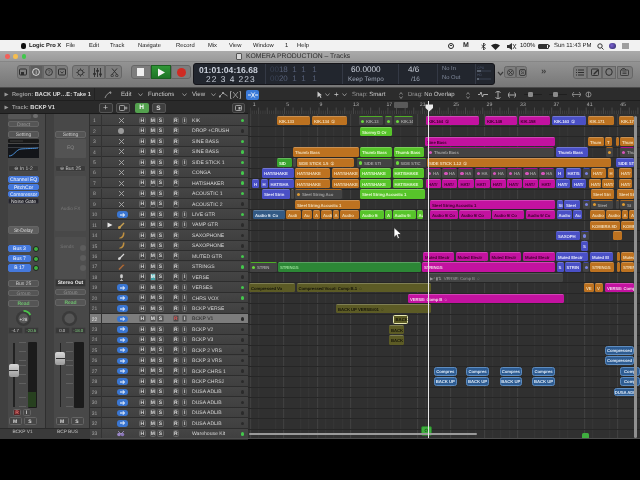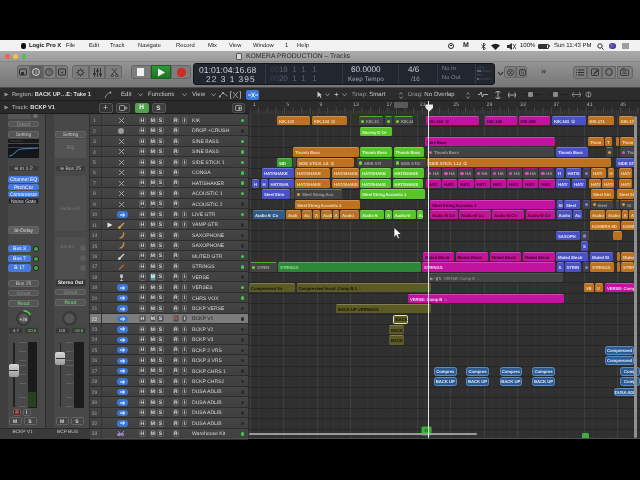--- a/index.html
+++ b/index.html
@@ -124,22 +124,22 @@
     <svg style="position:absolute;left:157px;top:67.8px;" width="9" height="9" viewBox="0 0 9 9">
       <path d="M1 0.5l7 4-7 4z" fill="#f2f2f2"></path>
     </svg>
     <div style="position:absolute;left:176.6px;top:67.6px;width:9px;height:9px;background:#cf2b23;border-radius:50%;"></div>
     <div style="position:absolute;left:193px;top:62.6px;width:301.5px;height:22.6px;background:#22262e;border-radius:3px;border:0.7px solid #15151a;"></div>
     <div style="position:absolute;left:265px;top:64px;width:0.7px;height:19.8px;background:#343945;"></div>
     <div style="position:absolute;left:342px;top:64px;width:0.7px;height:19.8px;background:#343945;"></div>
     <div style="position:absolute;left:398px;top:64px;width:0.7px;height:19.8px;background:#343945;"></div>
     <div style="position:absolute;left:437px;top:64px;width:0.7px;height:19.8px;background:#343945;"></div>
     <div style="position:absolute;left:474.5px;top:64px;width:0.7px;height:19.8px;background:#343945;"></div>
-    <div class="lcdtxt" style="left:199px;top:64.5px;font-size:8.6px;">01:01:04:16.68</div>
-    <div class="lcdtxt" style="left:206px;top:73.8px;font-size:8.4px;letter-spacing:1px;">22 3 1 395</div>
+    <div class="lcdtxt" style="left:199px;top:64.5px;font-size:8.6px;font-weight:bold;">01:01:04:16.68</div>
+    <div class="lcdtxt" style="left:206px;top:73.8px;font-size:8.4px;letter-spacing:1px;">22 3 4 223</div>
     <div class="lcdtxt" style="left:270px;top:65px;font-size:8px;color:#3a4356;">00<span style="color:#566078;">18&nbsp; 1&nbsp; 1&nbsp; &nbsp;1</span></div>
     <div class="lcdtxt" style="left:270px;top:74.2px;font-size:8px;color:#3a4356;">00<span style="color:#566078;">20&nbsp; 1&nbsp; 1&nbsp; &nbsp;1</span></div>
     <div class="lcdtxt" style="left:351px;top:65px;font-size:8.2px;">60.0000</div>
     <div class="lcdtxt" style="left:348px;top:75.5px;font-size:6.4px;color:#99a1b0;">Keep Tempo</div>
     <div class="lcdtxt" style="left:408px;top:65px;font-size:8px;">4/6</div>
     <div class="lcdtxt" style="left:411px;top:75.5px;font-size:6.4px;color:#99a1b0;">/16</div>
     <div class="lcdtxt" style="left:442px;top:65.5px;font-size:5.8px;color:#828b9d;">No In</div>
     <div class="lcdtxt" style="left:442px;top:74.5px;font-size:5.8px;color:#828b9d;">No Out</div>
     <div class="lcdtxt" style="left:477px;top:65.5px;font-size:3.5px;color:#4b556c;">CPU</div>
     <div style="position:absolute;left:477px;top:69.5px;width:14px;height:2.6px;background:#2e3440;"></div>

